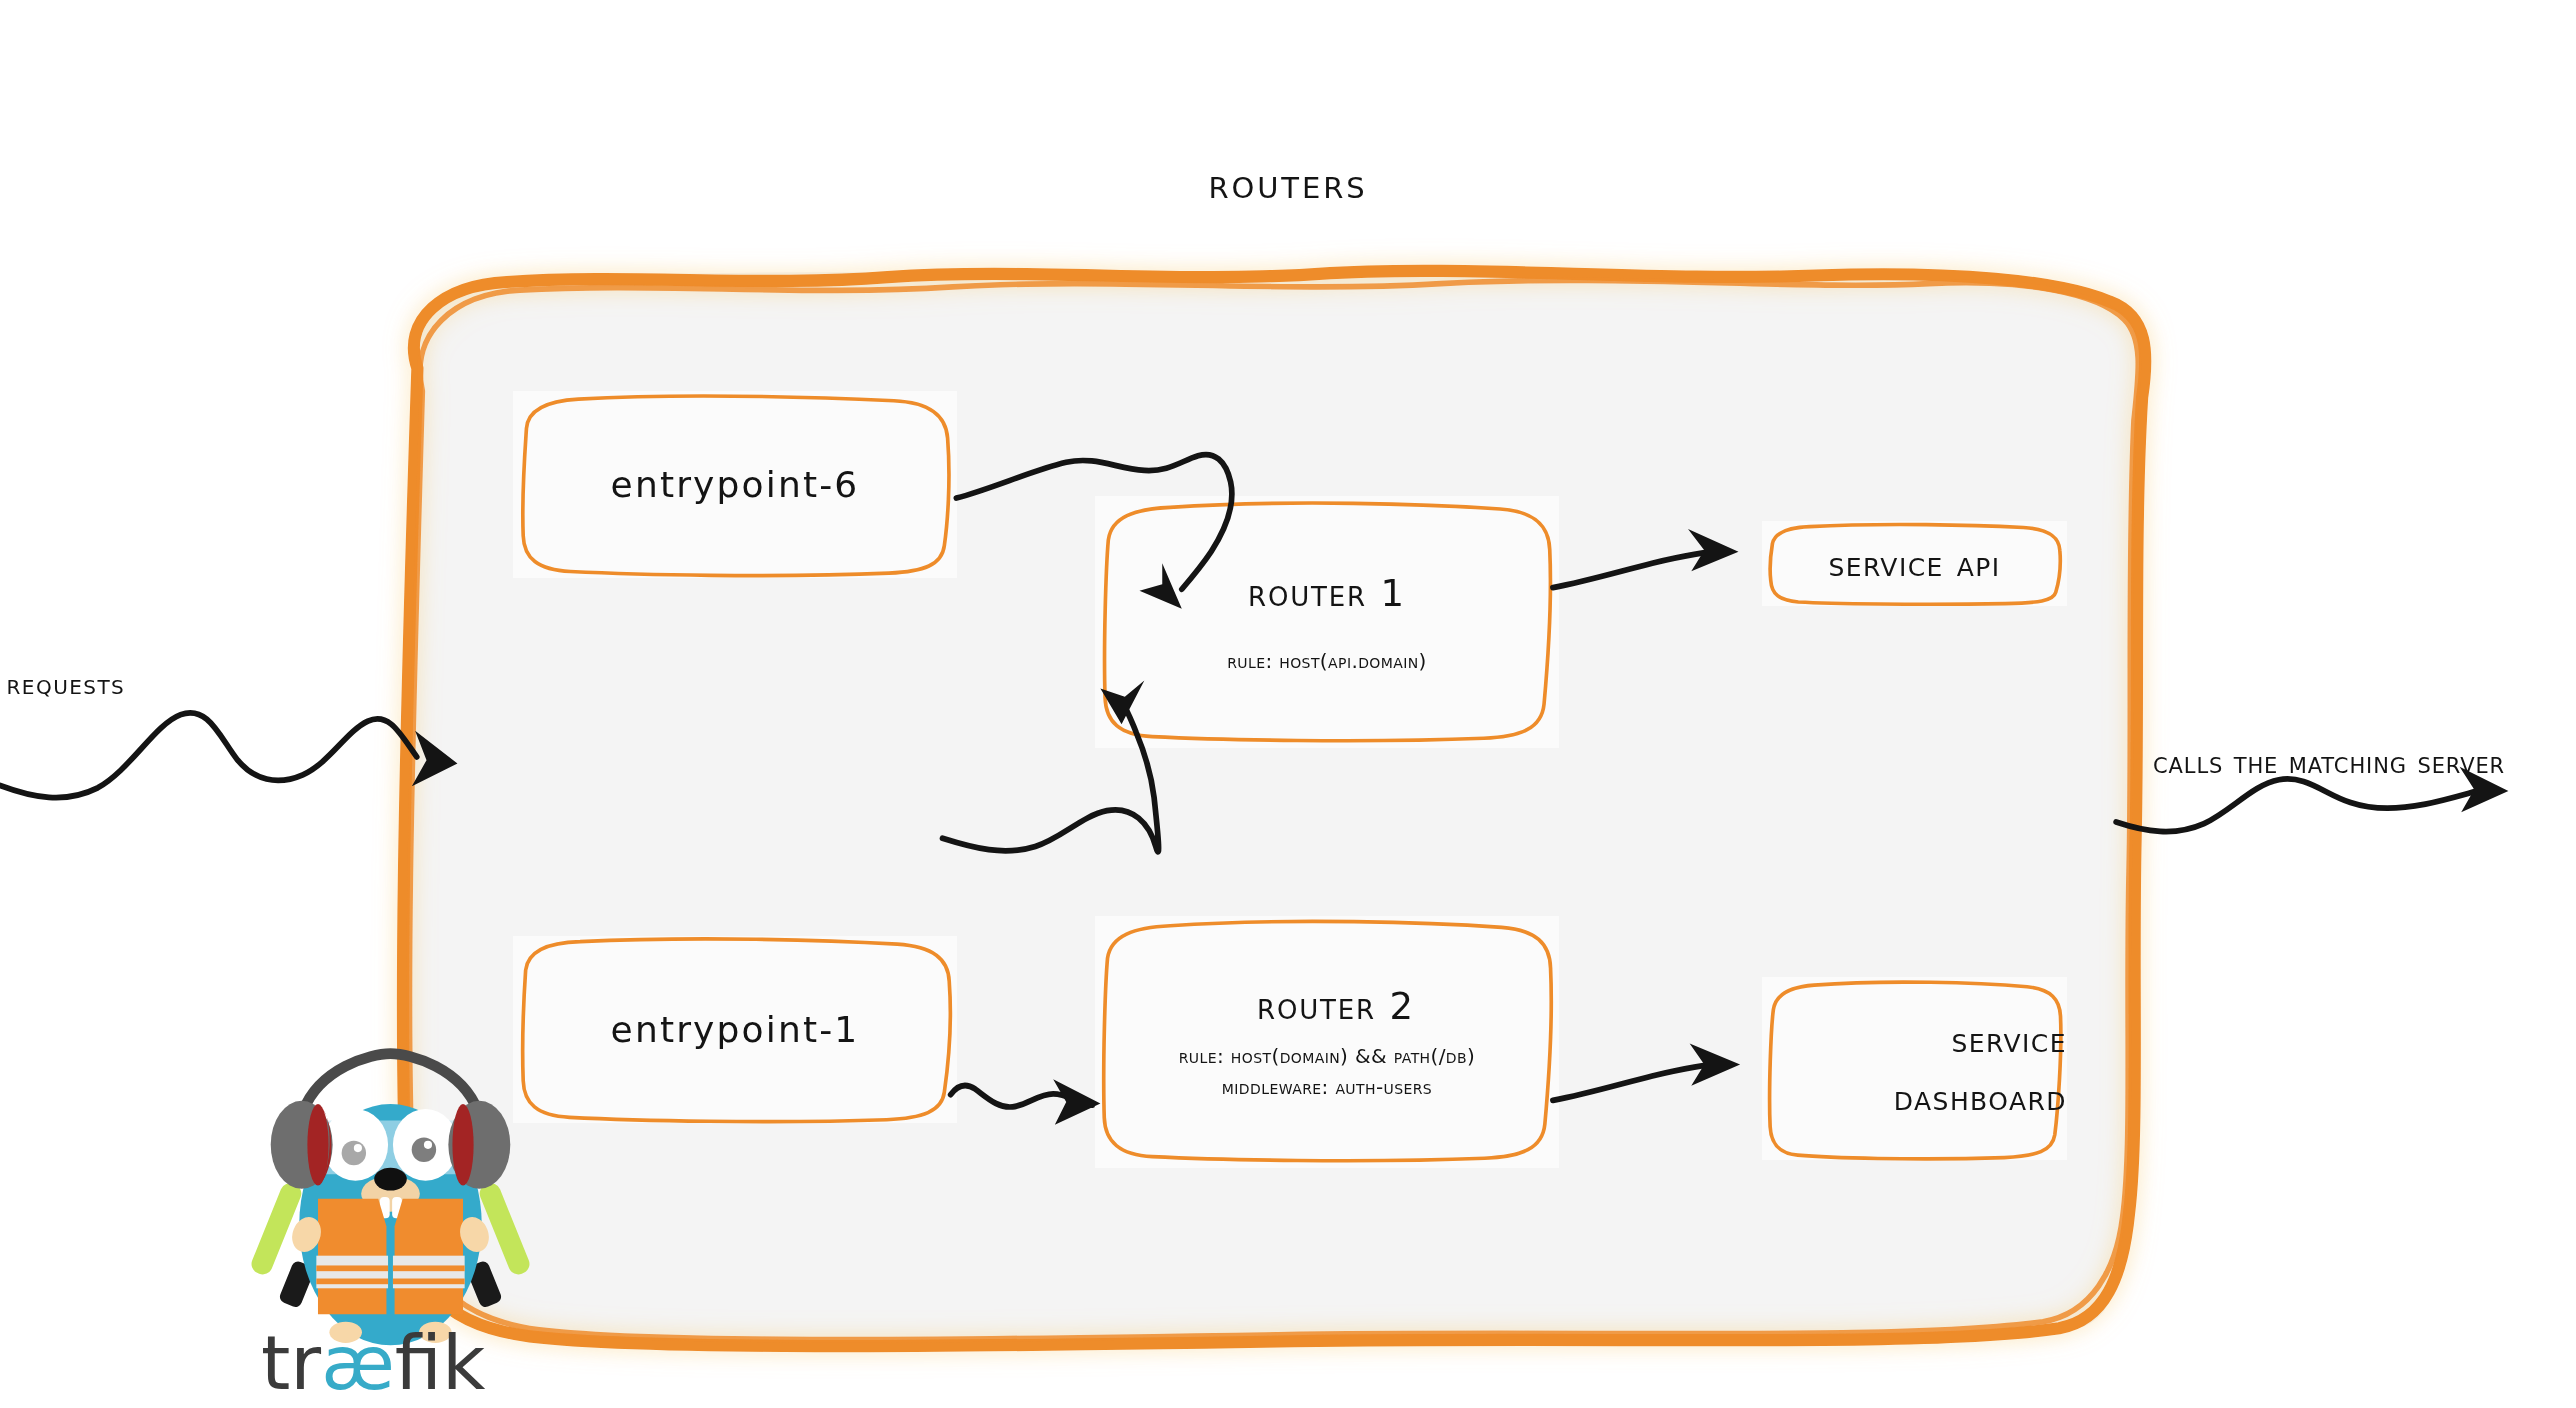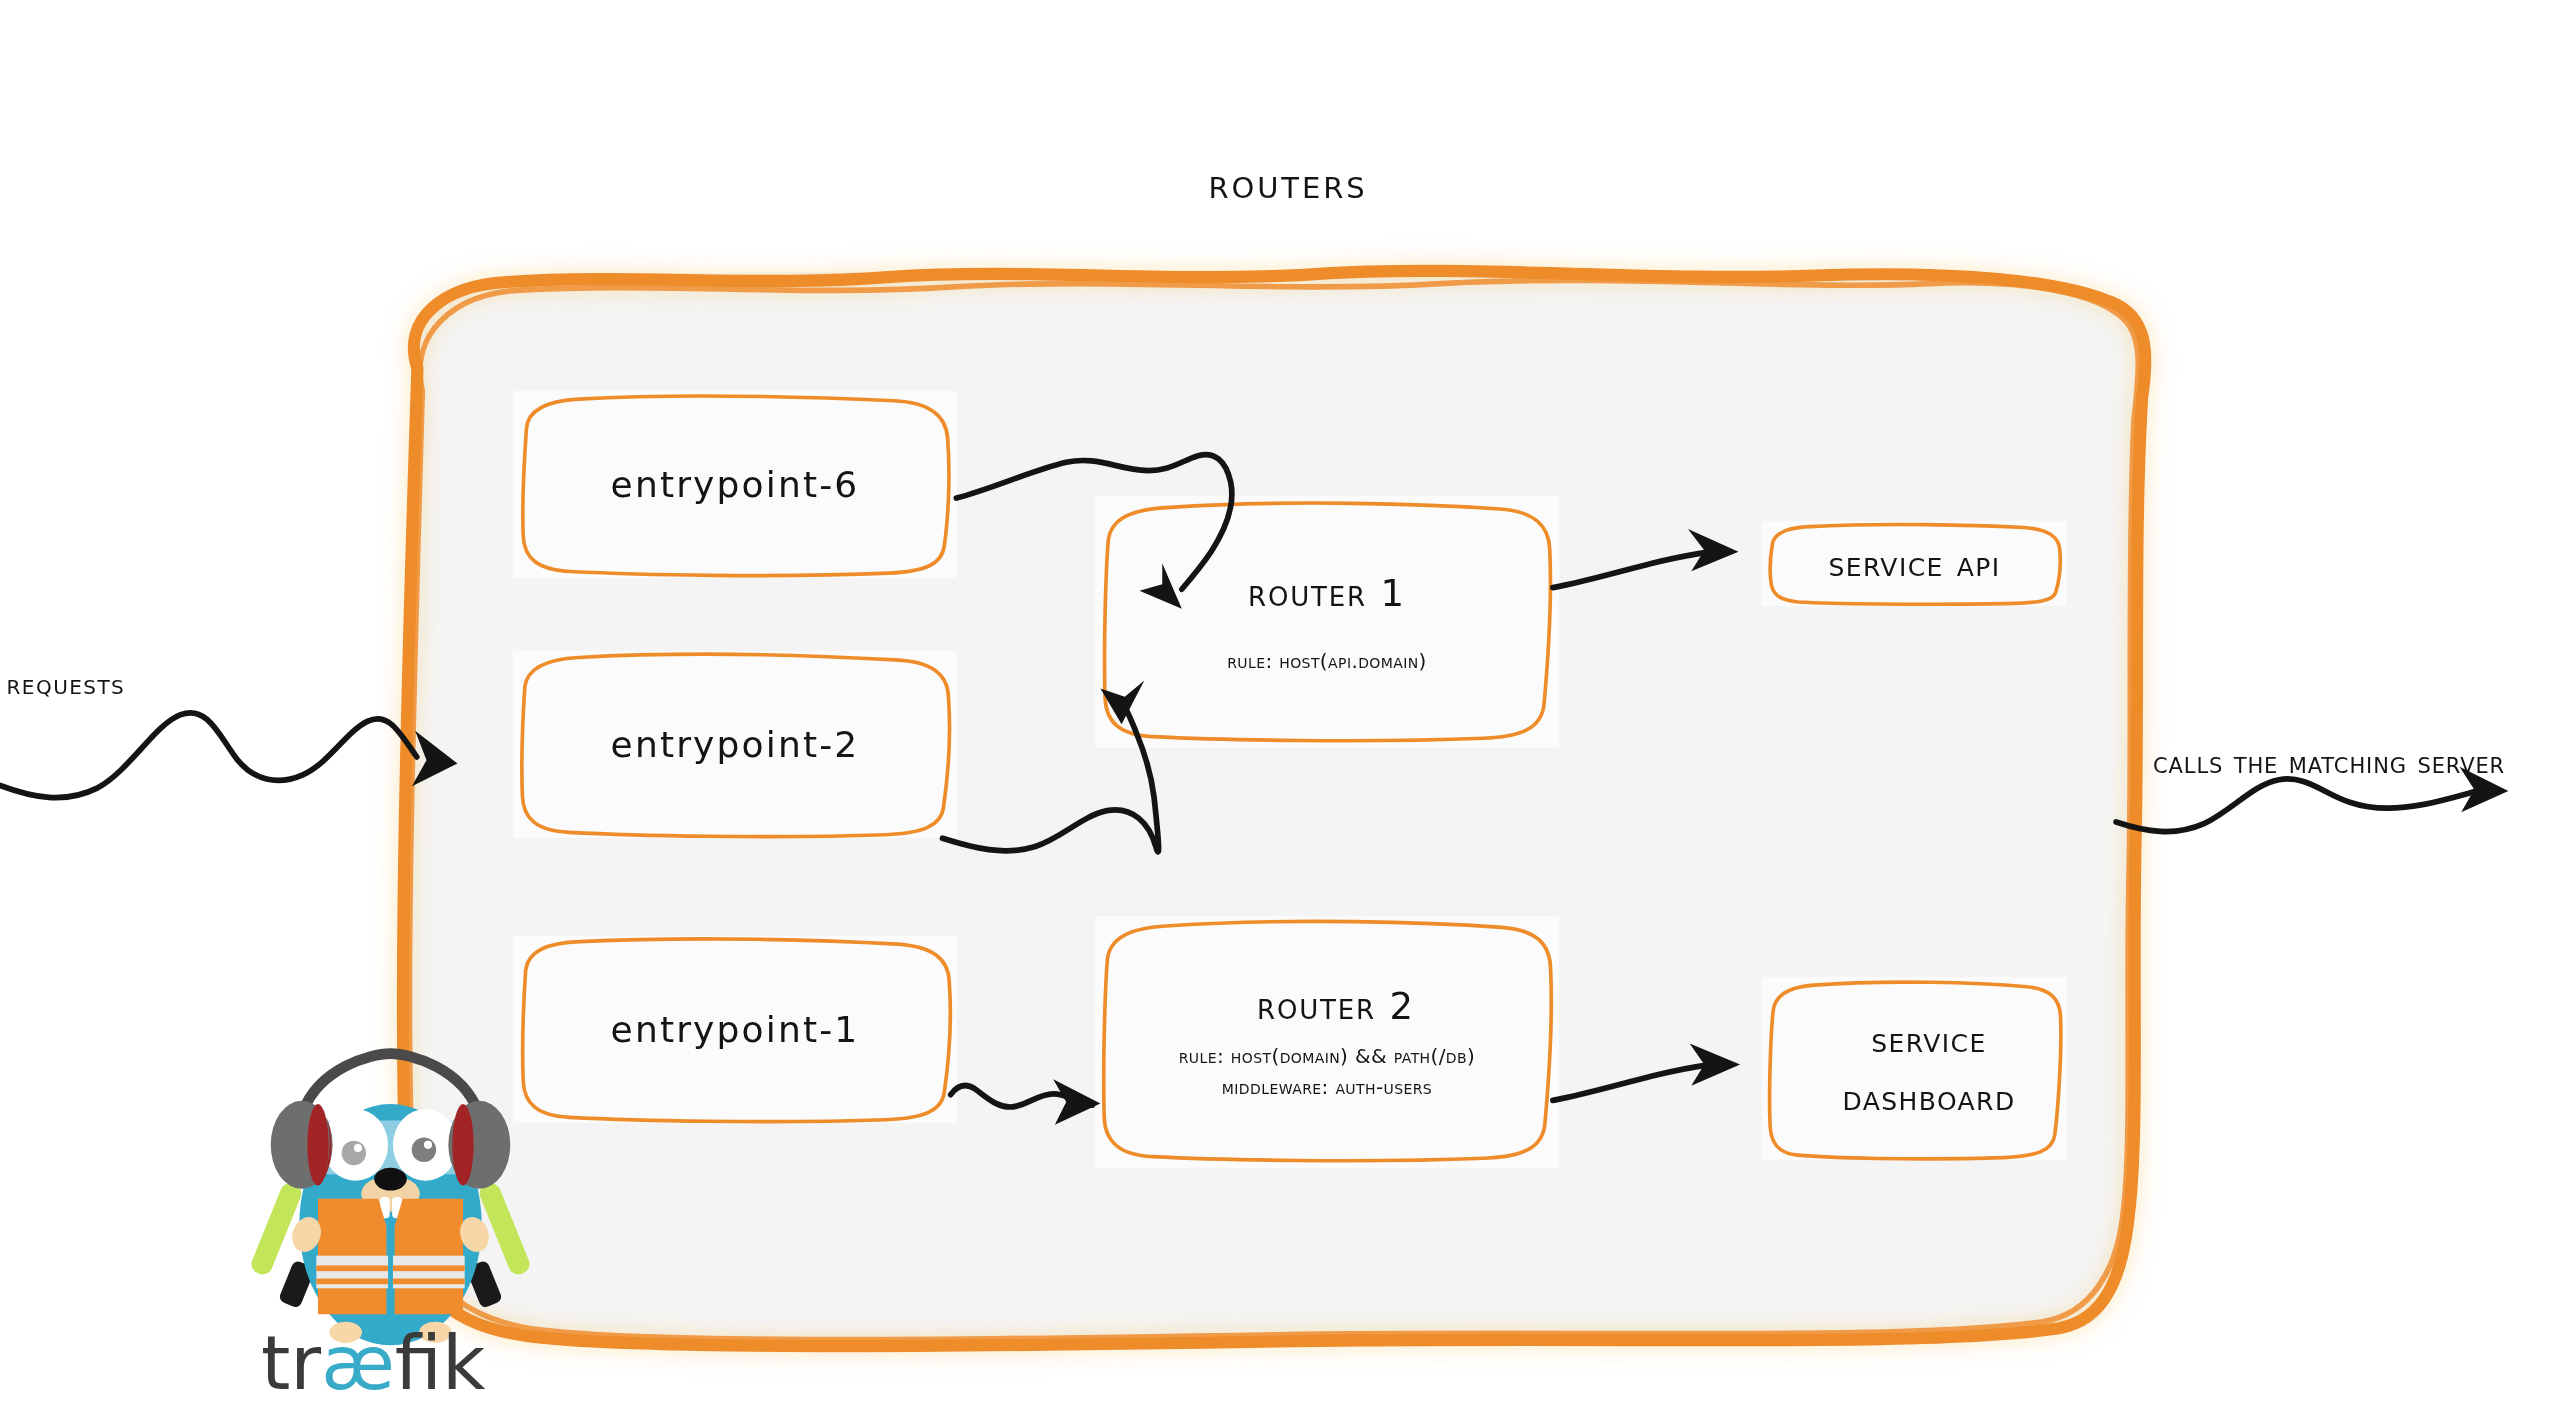--- a/index.html
+++ b/index.html
@@ -107,21 +107,21 @@
 
   
   #service-api {
     left: 1762px; top: 521px; width: 305px; height: 85px;
   }
   #service-api .node-text {
     font-size: 36px; letter-spacing: 0.04em;
   }
   #service-dashboard {
     left: 1762px; top: 977px; width: 305px; height: 183px;
-    align-items: center;
+    align-items: flex-end;
     padding-left: 29px;
   }
   #service-dashboard .node-text {
     font-size: 36px; letter-spacing: 0.04em; text-align: left;
   }
   #service-dashboard .node-text + .node-text { margin-top: 16.3px; }
 
   
   #requests-label {
     position: absolute;
@@ -206,29 +206,20 @@
   <div class="node entrypoint" id="entrypoint-1">
     <svg class="frame" width="444" height="187" viewBox="0 0 545 230">
       <path d="M 16,46 C 18,22 44,12 80,10 C 220,2 380,8 468,12
                C 512,14 532,30 534,58 C 538,110 534,162 530,190
                C 527,214 505,222 462,224 C 320,230 150,226 70,222
                C 30,220 13,206 12,178 C 10,128 14,76 16,46 Z" fill="#FBFBFB" stroke="#EE8C2A" stroke-width="4.5" stroke-linecap="round" stroke-linejoin="round"></path>
     </svg>
     <div class="node-text hand">entrypoint-6</div>
   </div>
 
-  <div class="node entrypoint" id="entrypoint-2">
-    <svg class="frame" width="444" height="187" viewBox="0 0 545 230">
-      <path d="M 14,44 C 17,20 42,10 80,8 C 224,0 382,6 470,11
-               C 514,13 534,28 535,56 C 539,110 533,164 529,192
-               C 526,216 502,224 458,226 C 316,231 146,227 68,223
-               C 28,221 12,206 11,178 C 9,126 12,74 14,44 Z" fill="#FBFBFB" stroke="#EE8C2A" stroke-width="4.5" stroke-linecap="round" stroke-linejoin="round"></path>
-    </svg>
-    <div class="node-text hand">entrypoint-2</div>
-  </div>
 
   <div class="node entrypoint" id="entrypoint-3">
     <svg class="frame" width="444" height="187" viewBox="0 0 545 230">
       <path d="M 15,42 C 18,18 44,8 82,7 C 226,0 384,5 472,10
                C 516,13 535,28 536,56 C 540,110 534,164 530,192
                C 527,216 503,224 459,226 C 317,231 147,227 69,223
                C 29,221 13,206 12,178 C 10,126 13,72 15,42 Z" fill="#FBFBFB" stroke="#EE8C2A" stroke-width="4.5" stroke-linecap="round" stroke-linejoin="round"></path>
     </svg>
     <div class="node-text hand">entrypoint-1</div>
   </div>

